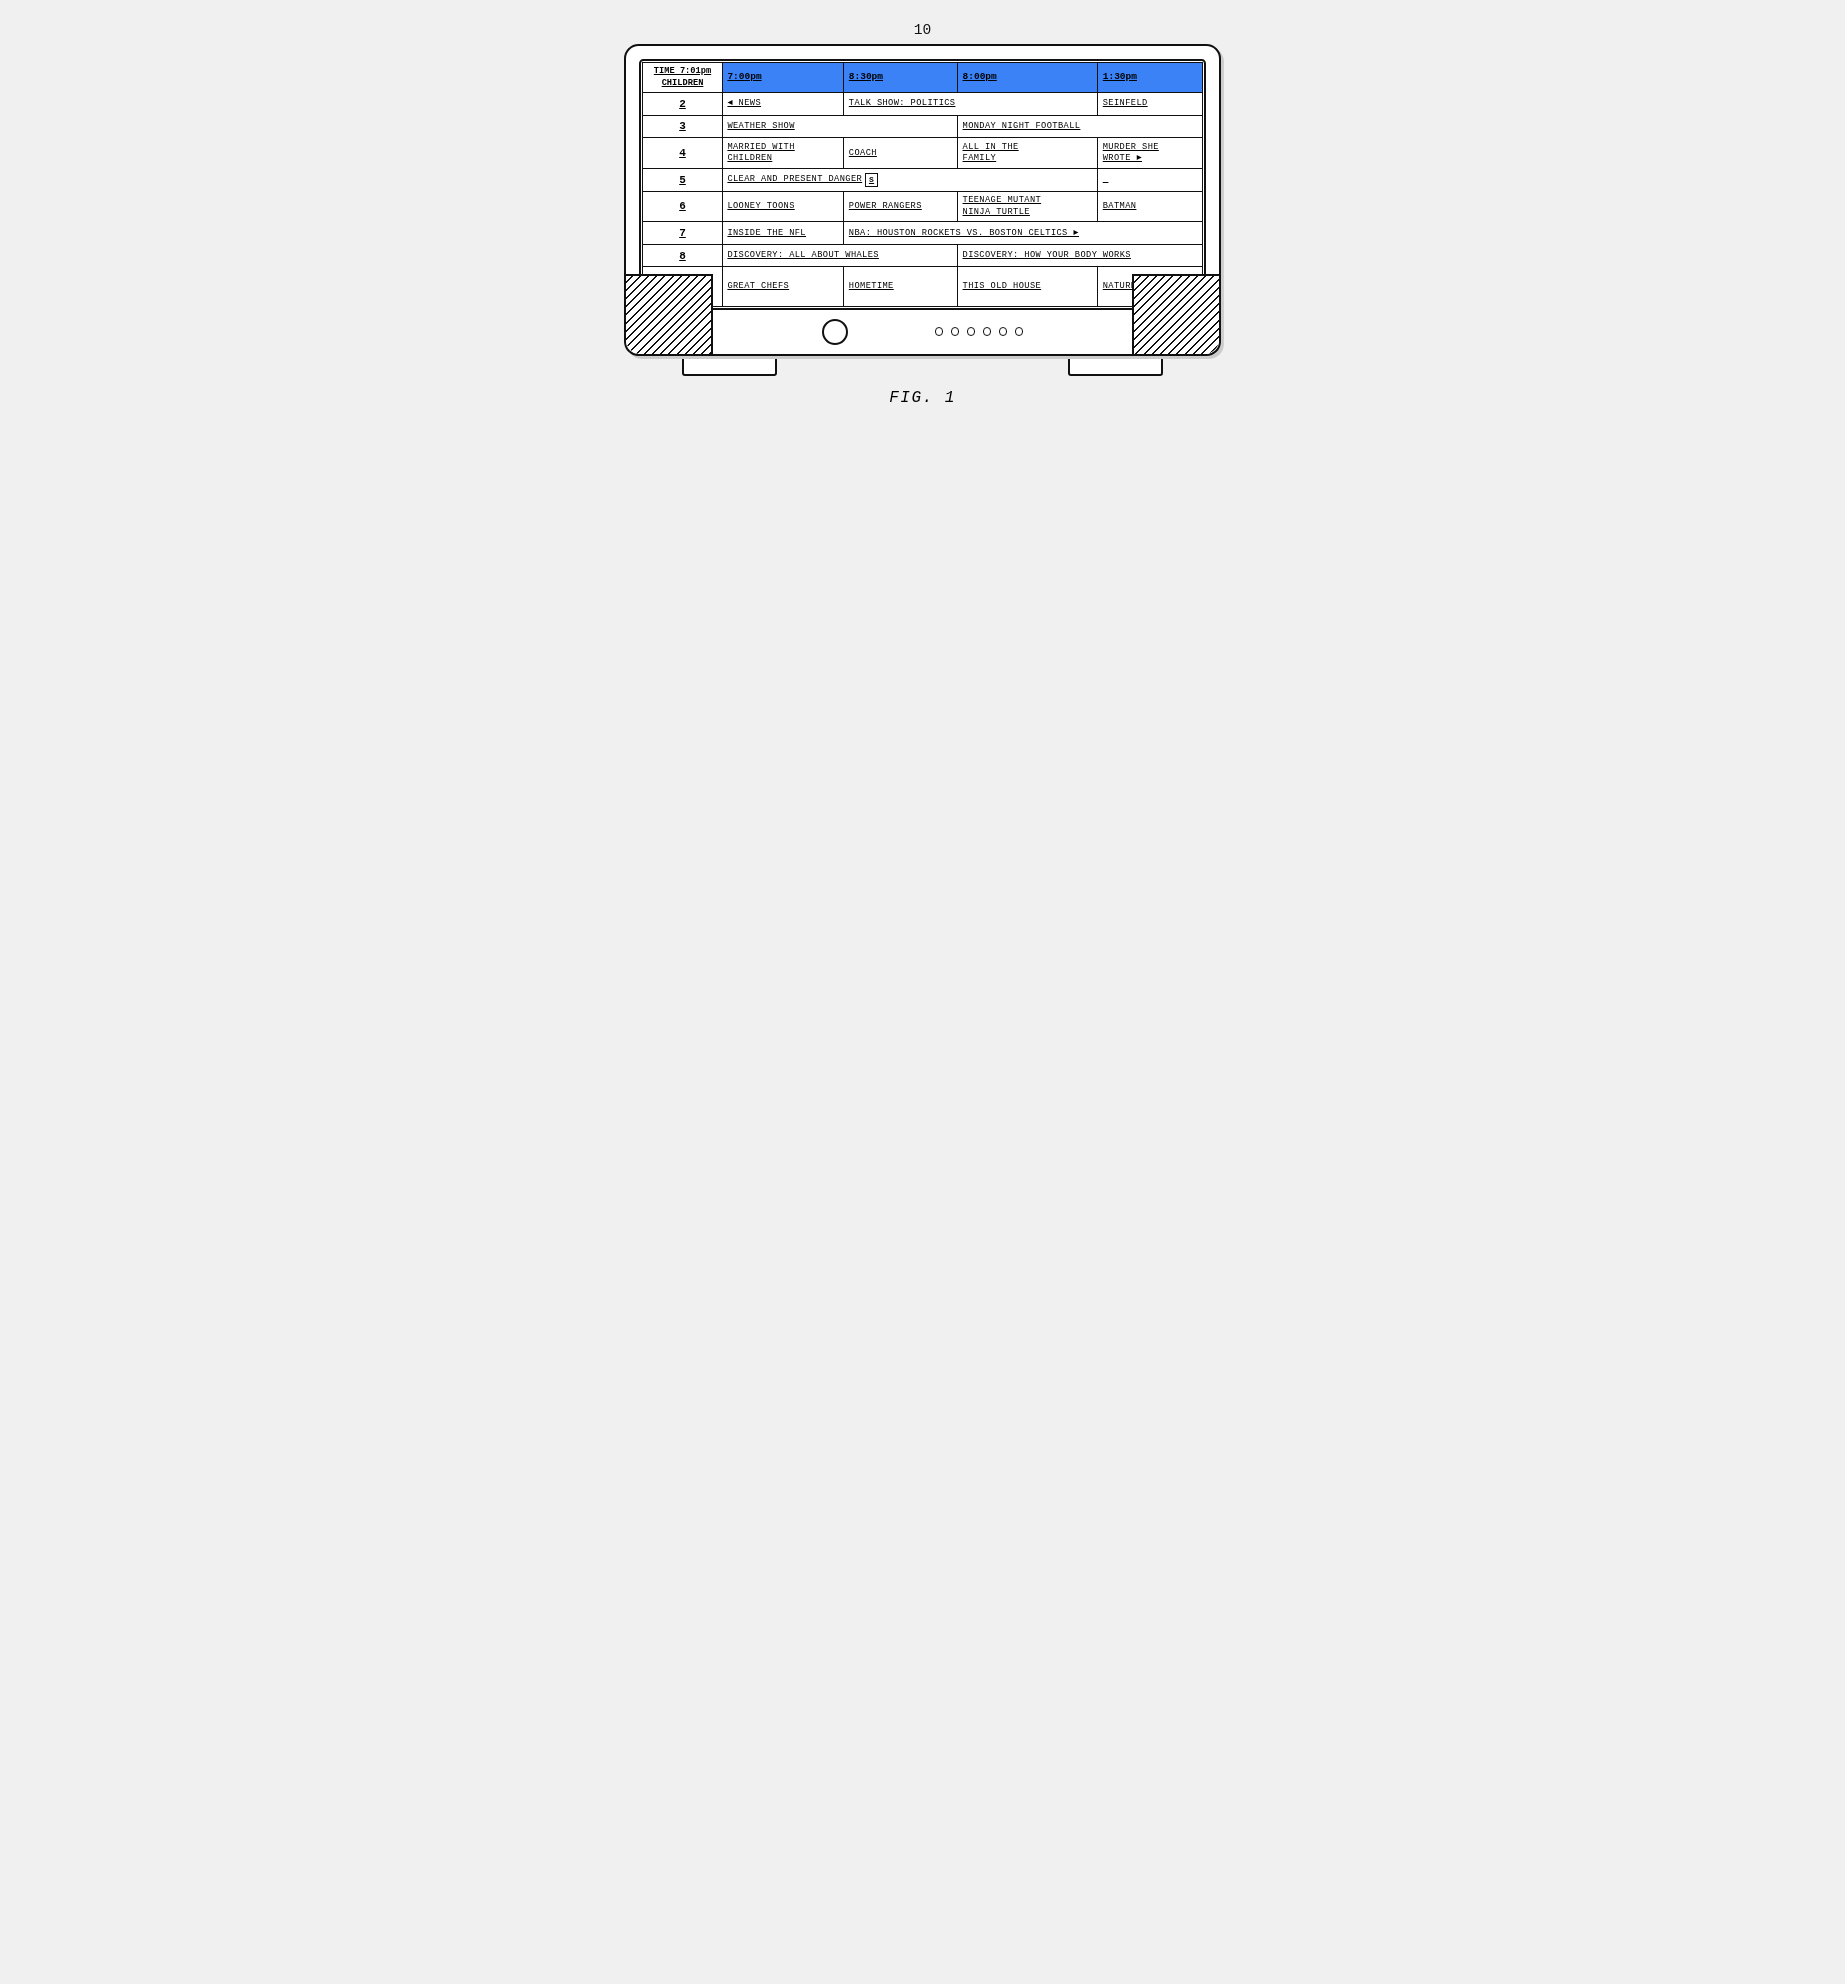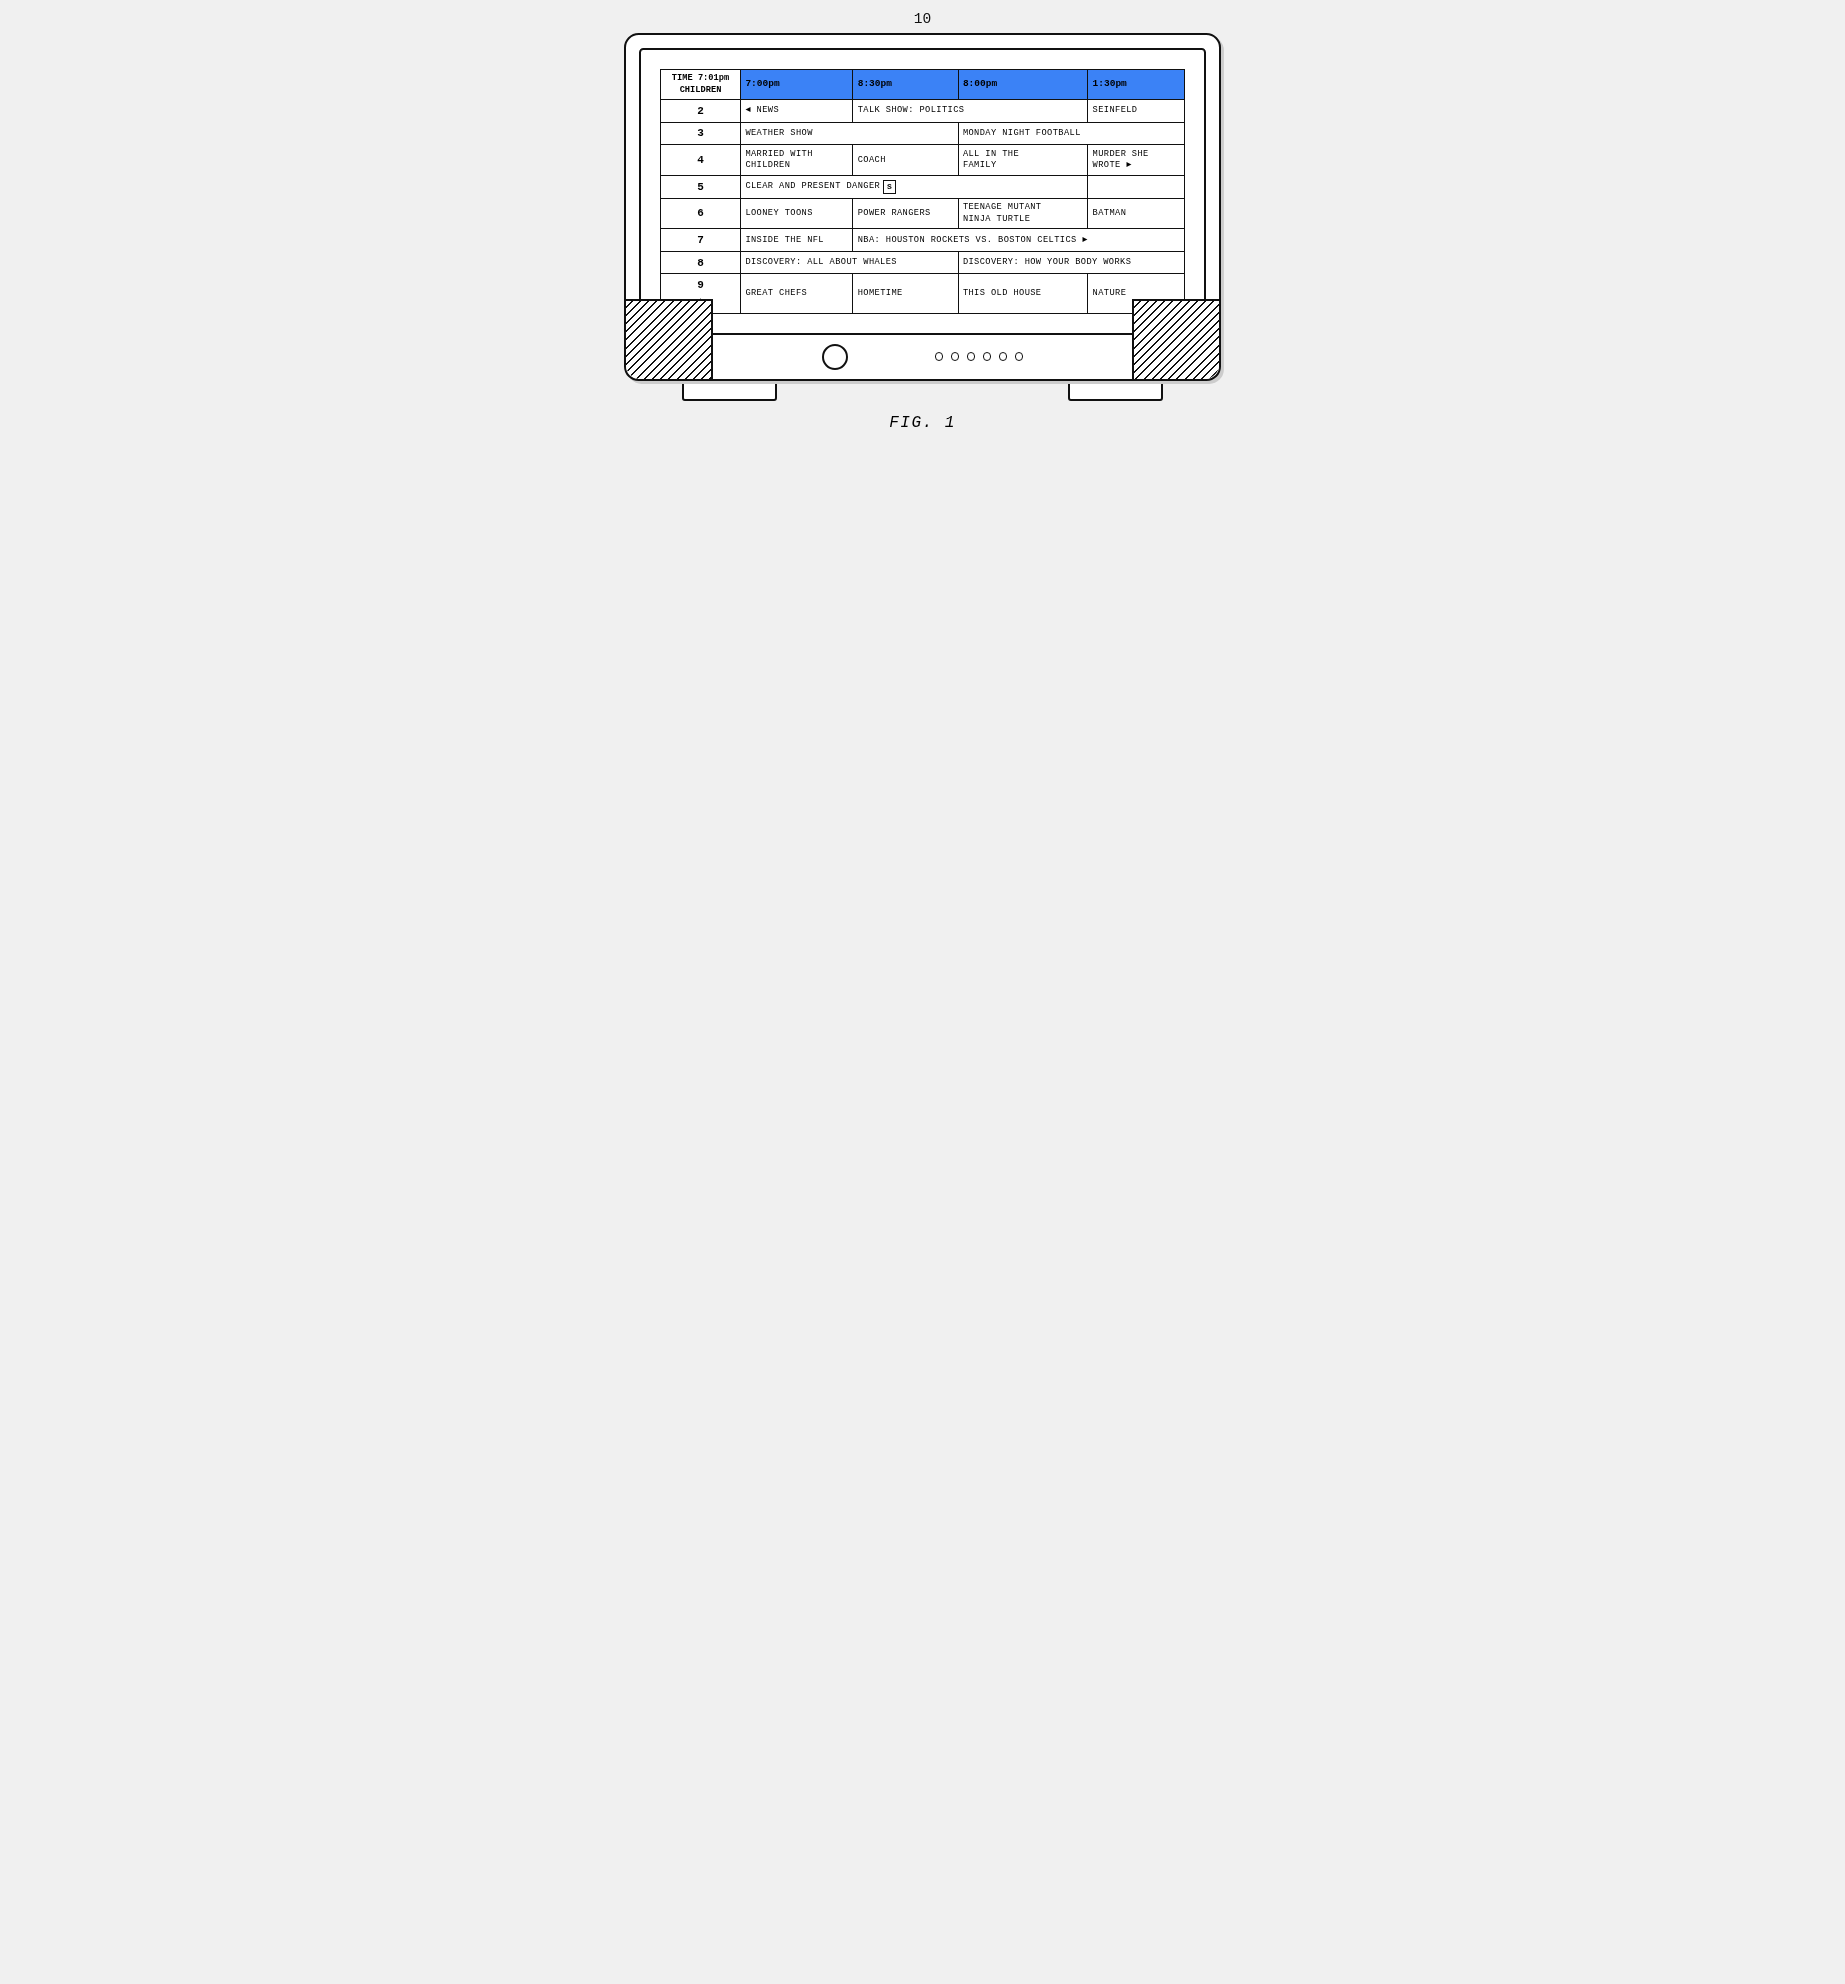--- a/index.html
+++ b/index.html
@@ -19,21 +19,22 @@
       font-style: italic;
       text-align: center;
       margin-top: 13px;
       letter-spacing: 1.5px;
       color: #000000;
     }
 
     .monitor-wrapper {
       position: relative;
       width: 597px;
-      margin-top: 18px;
+      margin-top: 29px;
+      text-decoration: underline;
     }
 
     .ref-label {
       position: absolute;
       top: -22px;
       left: 50%;
       transform: translateX(-50%);
       font-size: 14.6px;
       color: #111;
     }
@@ -46,21 +47,21 @@
       padding: 13px 13px 44px 13px;
       position: relative;
       box-shadow: 2.9px 2.9px 0 #ccc;
     }
 
     
     .screen-bezel {
       background: #fff;
       border: 2.2px solid #111;
       border-radius: 4.4px;
-      padding: 19px;
+      padding: 1px;
     }
 
     
     .epg-grid {
       width: 100%;
       border-collapse: collapse;
       border: 1.5px solid #111;
       font-size: 9px;
       font-family: 'Courier New', Courier, monospace;
     }

